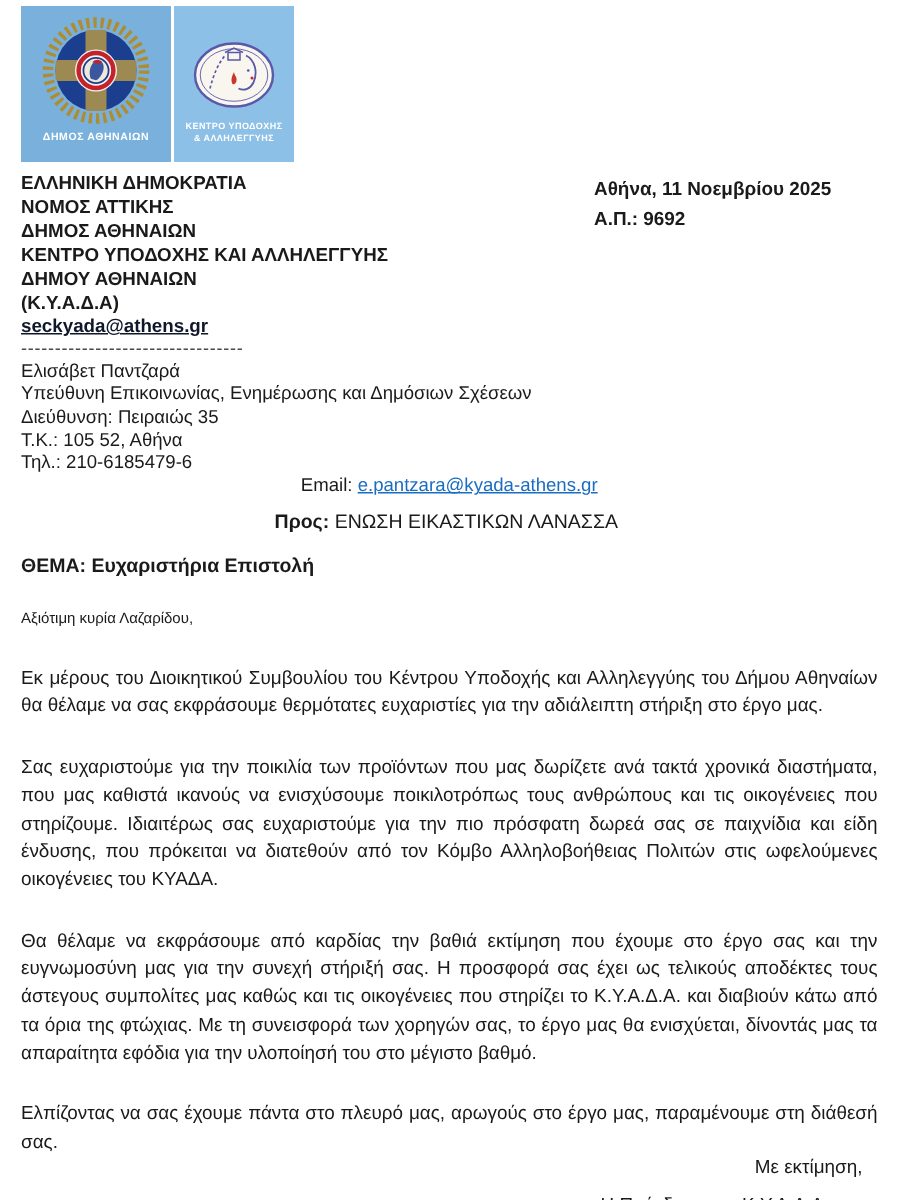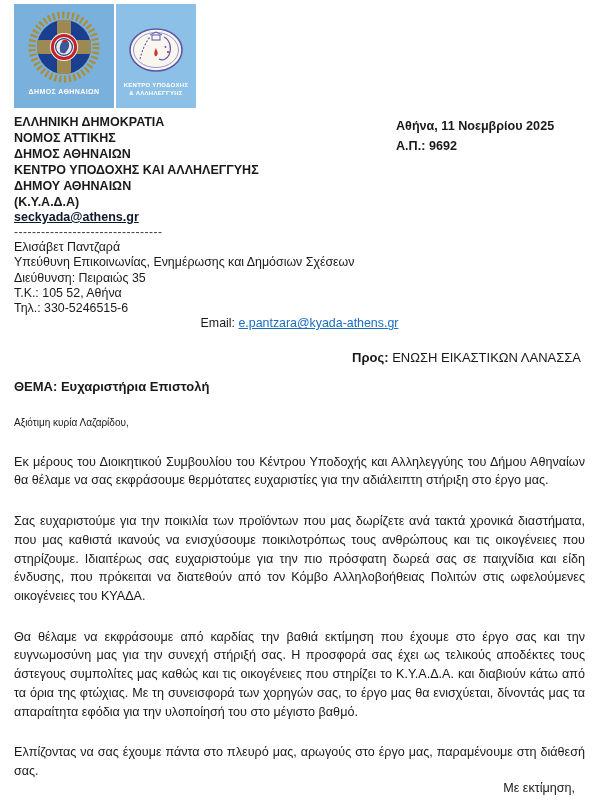--- a/index.html
+++ b/index.html
@@ -23,21 +23,21 @@
   .org-line{font-weight:bold;font-size:12.5px;line-height:16px;}
   .link-line{font-size:12.5px;line-height:15px;}
   a.mail{color:#0f172a;text-decoration:underline;font-weight:bold;}
   a.mail2{color:#1b6dc1;text-decoration:underline;font-weight:normal;}
   .dashes{font-size:12px;line-height:15px;color:#3c3c3c;letter-spacing:0.5px;}
   .contact-line{font-size:12.4px;line-height:15.3px;}
   .email-row{font-size:12.4px;line-height:15.3px;text-align:center;}
   .date-block{position:absolute;left:396px;top:116px;font-weight:bold;font-size:12.6px;line-height:20px;}
 
   
-  .recipient{margin-top:18px;text-align:right;font-size:13px;line-height:16px;padding-right:4px;}
+  .recipient{margin-top:8px;text-align:center;font-size:13px;line-height:16px;padding-right:4px;}
   .recipient .lbl{font-weight:bold;}
   .subject{margin-top:13px;font-weight:bold;font-size:13px;line-height:16px;}
   .salutation{margin-top:20px;font-size:10px;line-height:16px;}
 
   
   .para{margin-top:22px;font-size:12.6px;line-height:18.7px;text-align:justify;}
 
   
   .closing{text-align:right;font-size:12.6px;line-height:15px;padding-right:10px;}
   .sig{margin-top:9px;margin-left:auto;margin-right:6px;width:205px;text-align:center;}
@@ -99,21 +99,21 @@
   <div class="link-line">
     <a class="mail" href="#">seckyada@athens.gr</a>
   </div>
 
   <div class="dashes">---------------------------------</div>
 
   <div class="contact-line">Ελισάβετ Παντζαρά</div>
   <div class="contact-line">Υπεύθυνη Επικοινωνίας, Ενημέρωσης και Δημόσιων Σχέσεων</div>
   <div class="contact-line">Διεύθυνση: Πειραιώς 35</div>
   <div class="contact-line">Τ.Κ.: 105 52, Αθήνα</div>
-  <div class="contact-line">Τηλ.: 330-5246515-6</div>
+  <div class="contact-line">Τηλ.: 210-6185479-6</div>
   <div class="email-row">
     <span>Email: </span><a class="mail2" href="#">e.pantzara@kyada-athens.gr</a>
   </div>
 
   <div class="recipient">
     <span class="lbl">Προς:</span><span> ΕΝΩΣΗ ΕΙΚΑΣΤΙΚΩΝ ΛΑΝΑΣΣΑ</span>
   </div>
 
   <div class="subject">ΘΕΜΑ: Ευχαριστήρια Επιστολή</div>
 

